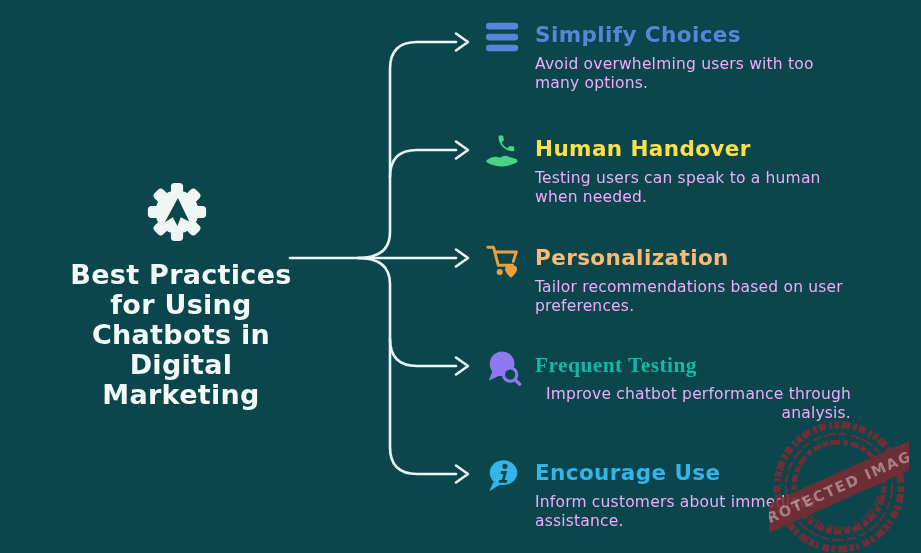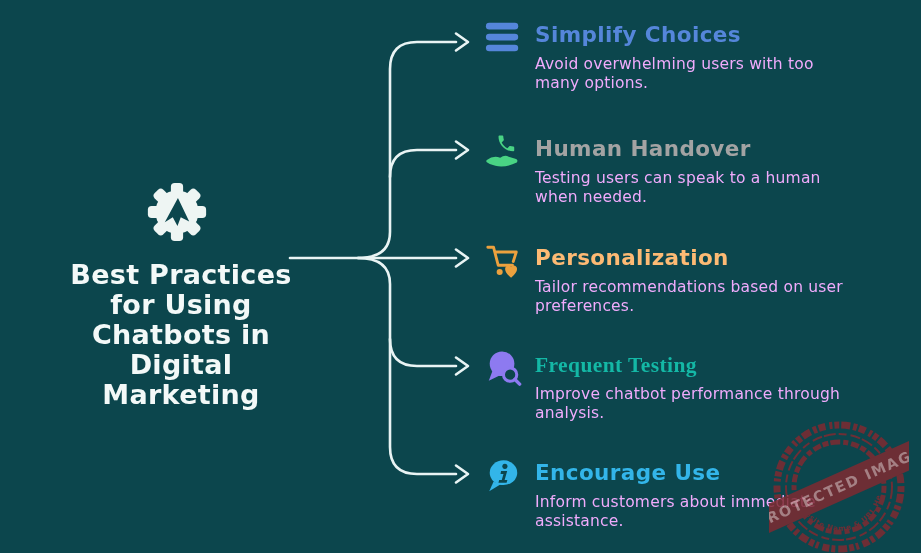--- a/index.html
+++ b/index.html
@@ -32,21 +32,21 @@
     font-size:21.5px; font-weight:bold; letter-spacing:.4px;
     line-height:26px; margin-bottom:7px;
   }
   .row p {
     font-size:15.5px; line-height:18.5px;
     color:#f0abfc; letter-spacing:.2px;
   }
   #row-0 { top:22px; }  #row-0 p { width:300px; }
   #row-1 { top:136px; } #row-1 p { width:302px; }
   #row-2 { top:245px; } #row-2 p { width:314px; }
-  #row-3 { top:352px; } #row-3 p { width:316px; }
+  #row-3 { top:352px; } #row-3 p { width:316px;text-align:right; }
   #row-4 { top:460px; } #row-4 p { width:300px; }
 
   
   #stamp { position:absolute; left:769px; top:417px; opacity:.85; }
   #stamp text { font-family:"DejaVu Sans","Liberation Sans",sans-serif; font-weight:bold; }
 </style>
 </head>
 <body>
 
 <div id="canvas">
@@ -106,21 +106,21 @@
   <div class="row" id="row-1">
     <span class="icon" style="color: rgb(73, 211, 132);">
       <svg viewBox="0 0 40 40" fill="currentColor">
         <g transform="translate(12.5,0) scale(0.92)">
           <path d="M6.62 10.79c1.44 2.83 3.76 5.14 6.59 6.59l2.2-2.2c.27-.27.67-.36 1.02-.24 1.12.37 2.33.57 3.57.57.55 0 1 .45 1 1V20c0 .55-.45 1-1 1-9.39 0-17-7.61-17-17 0-.55.45-1 1-1h3.5c.55 0 1 .45 1 1 0 1.25.2 2.45.57 3.57.11.35.03.74-.25 1.02l-2.2 2.2z"></path>
         </g>
         <path d="M3 28.5 Q10 23 17 26 Q22 22.5 26 25 L33 27 Q36.5 28 34.5 31 L30 33 Q20 36.5 12 34.5 Q6 33.5 3 30.8 Q1.8 29.6 3 28.5 Z"></path>
       </svg>
     </span>
     <div>
-      <h2 style="color: #a3a3a3;">Human Handover</h2>
+      <h2 style="color: #fde047;">Human Handover</h2>
       <p>Testing users can speak to a human when needed.</p>
     </div>
   </div>
 
   <div class="row" id="row-2">
     <span class="icon" style="color: rgb(236, 161, 62);">
       <svg viewBox="0 0 40 40">
         <g fill="none" stroke="currentColor" stroke-width="3" stroke-linecap="round" stroke-linejoin="round">
           <path d="M4 5.5 L10 5.5 L15 24.5 L30 24.5"></path>
           <path d="M12.5 10.5 L34 10.5 L30.8 20.5"></path>

